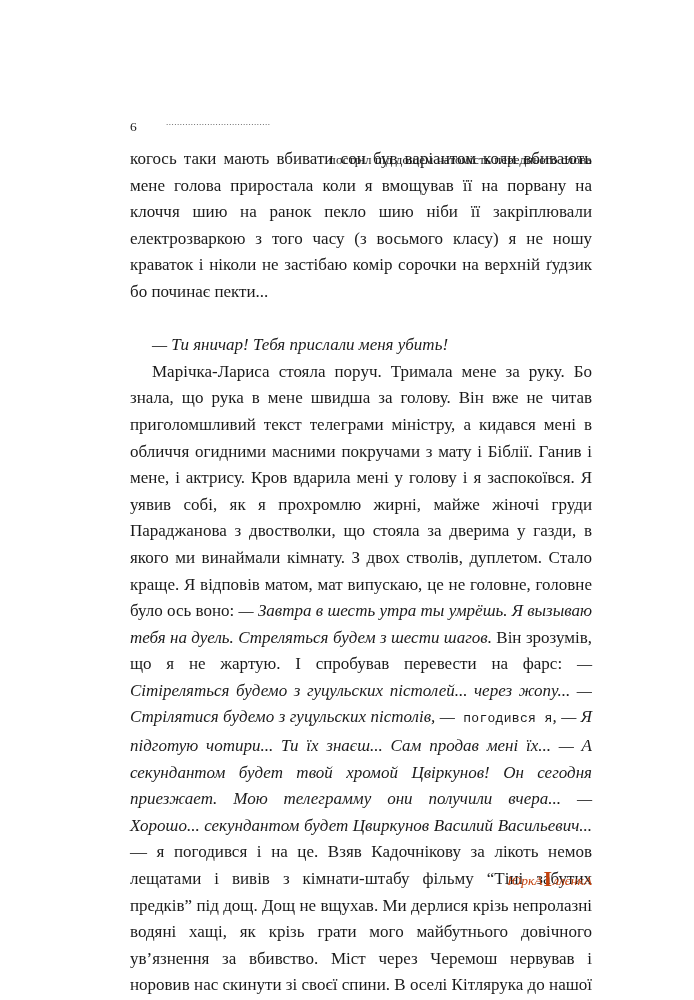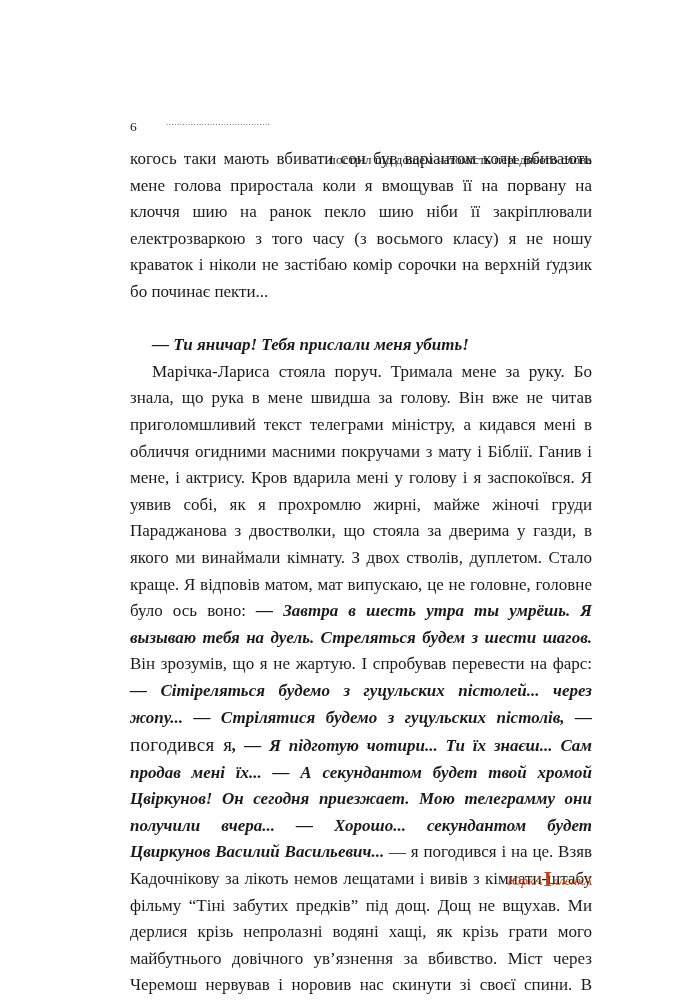--- a/index.html
+++ b/index.html
@@ -8,22 +8,22 @@
   .header { position: absolute; top: 119px; left: 130px; width: 462px; height: 20px;
             font-size: 13.5px; }
   .page-num { position: absolute; left: 0; top: 0; }
   .leader { position: absolute; left: 36px; top: -2px; letter-spacing: 0.5px; font-size: 9px; color:#333; }
   .running-title { position: absolute; right: 0; top: 0; font-size: 13px; letter-spacing: 0.1px; margin-top: 33px; }
   .body-text { position: absolute; top: 146px; left: 130px; width: 462px;
                font-size: 17px; line-height: 26.6px; text-align: justify; }
   .para { margin: 0; text-indent: 0; }
   .para.indent { text-indent: 22px; }
   .para.gap { margin-top: 26.6px; }
-  .bi { font-weight: bold; font-style: italic; margin-top: 33px; }
-  .sc { font-size: 19px; letter-spacing: 0.3px; }
+  .bi { font-weight: normal; font-style: italic; margin-top: 33px; }
+  .sc { font-size: 13px; letter-spacing: 0.3px; font-family: Liberation Mono, monospace; }
   .footer { position: absolute; top: 866px; right: 102px; font-size: 13.5px; font-style: italic; color: #c2410c; }
   .footer .big { font-size: 22px; font-style: normal; font-weight: bold; vertical-align: -1px; margin: 0 1px; }
 </style>
 </head>
 <body>
 
 <div class="header">
   <span class="page-num">6</span>
   <span class="leader">......................................</span>
   <span class="running-title">постріл під дощем натомість  переднього слова</span>

